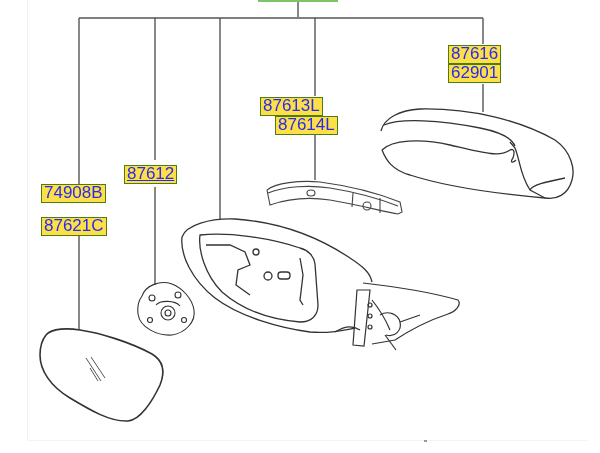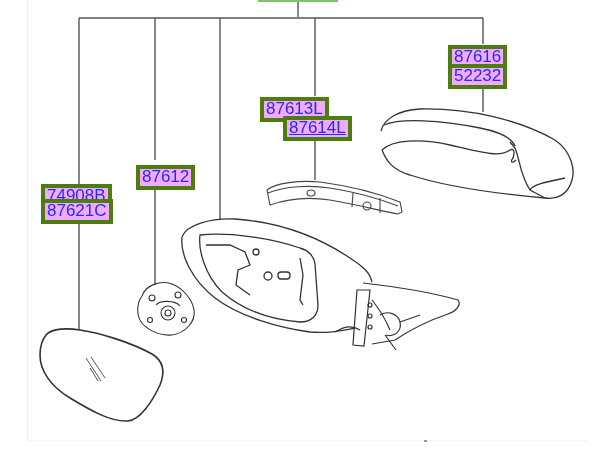--- a/index.html
+++ b/index.html
@@ -7,22 +7,22 @@
     .frame-edge-left { position: absolute; left: 27px; top: 0; width: 1px; height: 440px; background: #f0f0f0; }
     .frame-edge-bottom { position: absolute; left: 27px; top: 440px; width: 560px; height: 1px; background: #f3f3f3; }
     svg.drawing { position: absolute; left: 0; top: 0; }
     .part-label {
       position: absolute;
       color: #2a2af0;
       font-size: 17px;
       line-height: 16px;
       height: 17px;
       padding: 0 2px;
-      border: 4px solid #4d7c0f;
-      background: #f0abfc;
+      border: 1px solid #4d7c0f;
+      background: #fde047;
       letter-spacing: 0px;
       white-space: nowrap;
       cursor: pointer;
     }
     .top-tab { position: absolute; left: 258px; top: 0; width: 80px; height: 2px; background: #7cc46a; }
     .dot { position: absolute; width: 3px; height: 2px; background: #999; }
   </style>
 </head>
 <body>
 
@@ -103,23 +103,23 @@
     <path d="M46,335 C52,328 68,328 80,330 C100,333 130,342 152,354 C162,360 166,370 160,385 C152,402 140,420 128,421 C110,422 90,410 70,398 C50,386 40,370 40,355 C40,346 42,340 46,335 Z"></path>
     <g stroke-width="1" stroke="#555">
       <line x1="86" y1="358" x2="101" y2="381"></line>
       <line x1="91" y1="357" x2="105" y2="378"></line>
       <line x1="90" y1="368" x2="98" y2="381"></line>
     </g>
   </g>
 </svg>
 
 <div class="part-label" style="left:448px; top:45px;">87616</div>
-<div class="part-label" style="left:448px; top:64px;">52232</div>
+<div class="part-label" style="left:448px; top:64px;">62901</div>
 
 <div class="part-label" style="left:260px; top:97px;">87613L</div>
-<div class="part-label" style="left:283px; top:116px;text-decoration:underline;">87614L</div>
+<div class="part-label" style="left:275px; top:116px;">87614L</div>
 
-<div class="part-label" style="left:136px; top:165px;">87612</div>
+<div class="part-label" style="left:124px; top:165px;text-decoration:underline;">87612</div>
 
 <div class="part-label" style="left:41px; top:184px;">74908B</div>
-<div class="part-label" style="left:41px; top:199px;">87621C</div>
+<div class="part-label" style="left:41px; top:217px;">87621C</div>
 
 <div class="dot" style="left:424px; top:440px;"></div>
 
 </body></html>

